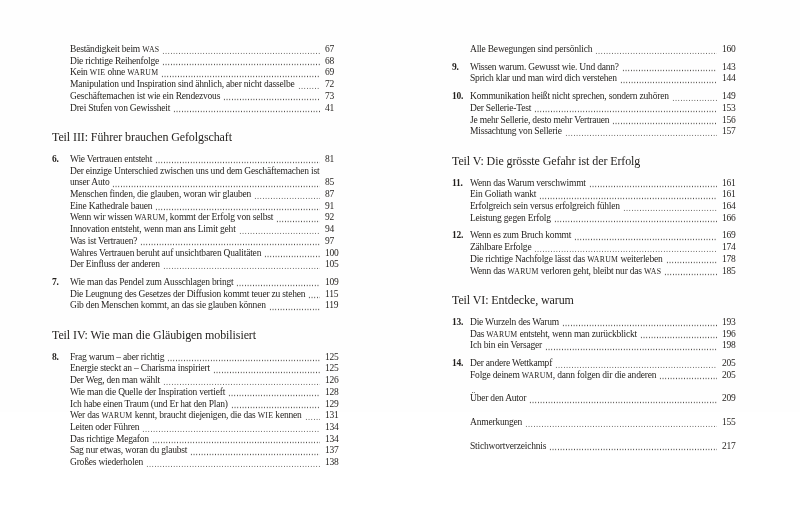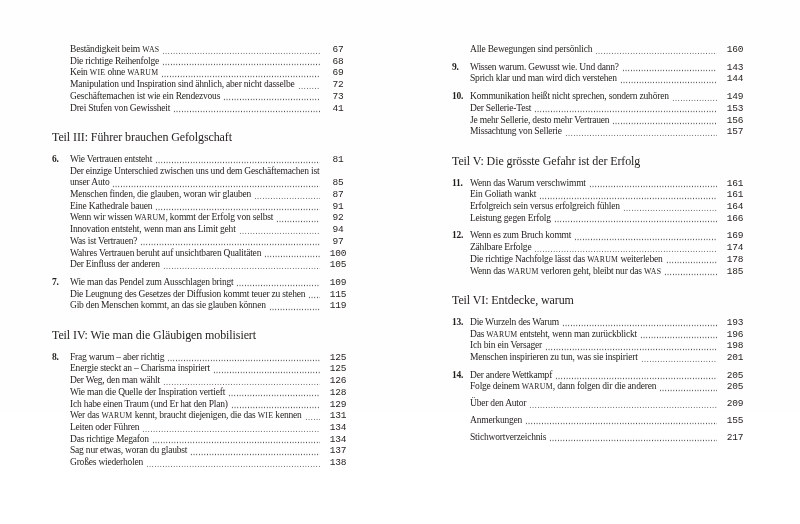--- a/index.html
+++ b/index.html
@@ -27,21 +27,21 @@
 
   .heading {
     font-weight: normal;
     font-size: 12px;
     letter-spacing: -0.1px;
     margin: 18px 0 10px 0;
     white-space: nowrap;
   }
 
   .group.gap-sm { margin-top: 6px; }
-  .group.gap-lg { margin-top: 5px; }
+  .group.gap-lg { margin-top: 12px; }
 
   .row { display: flex; align-items: baseline; }
   .num {
     flex: 0 0 18px;
     font-weight: bold;
     white-space: nowrap;
   }
   .lbl {
     flex: 0 0 auto;
     white-space: nowrap;
@@ -57,23 +57,22 @@
     align-self: flex-end;
     height: 7px;
     margin: 0 5px 1.5px 3px;
     background-image: radial-gradient(circle, #4d4a46 0.65px, rgba(0,0,0,0) 0.85px);
     background-size: 2.7px 2.7px;
     background-repeat: repeat-x;
     background-position: left bottom;
   }
   .pg {
     flex: 0 0 26px;
-    text-align: center;
+    text-align: left;
     white-space: nowrap;
-    font-family: Liberation Mono, monospace;
   }
   .sc {
     font-size: 0.82em;
     letter-spacing: 0.25px;
   }
 </style>
 </head>
 <body>
 
 <div class="spread">
@@ -373,26 +372,20 @@
           <span class="lbl">Das <span class="sc">WARUM</span> entsteht, wenn man zurückblickt</span>
           <div class="dots"></div>
           <span class="pg">196</span>
         </div>
         <div class="row">
           <span class="num"></span>
           <span class="lbl">Ich bin ein Versager</span>
           <div class="dots"></div>
           <span class="pg">198</span>
         </div>
-        <div class="row">
-          <span class="num"></span>
-          <span class="lbl">Menschen inspirieren zu tun, was sie inspiriert</span>
-          <div class="dots"></div>
-          <span class="pg">201</span>
-        </div>
       </div>
       <div class="group gap-sm">
         <div class="row bold">
           <span class="num">14.</span>
           <span class="lbl">Der andere Wettkampf</span>
           <div class="dots"></div>
           <span class="pg">205</span>
         </div>
         <div class="row">
           <span class="num"></span>

